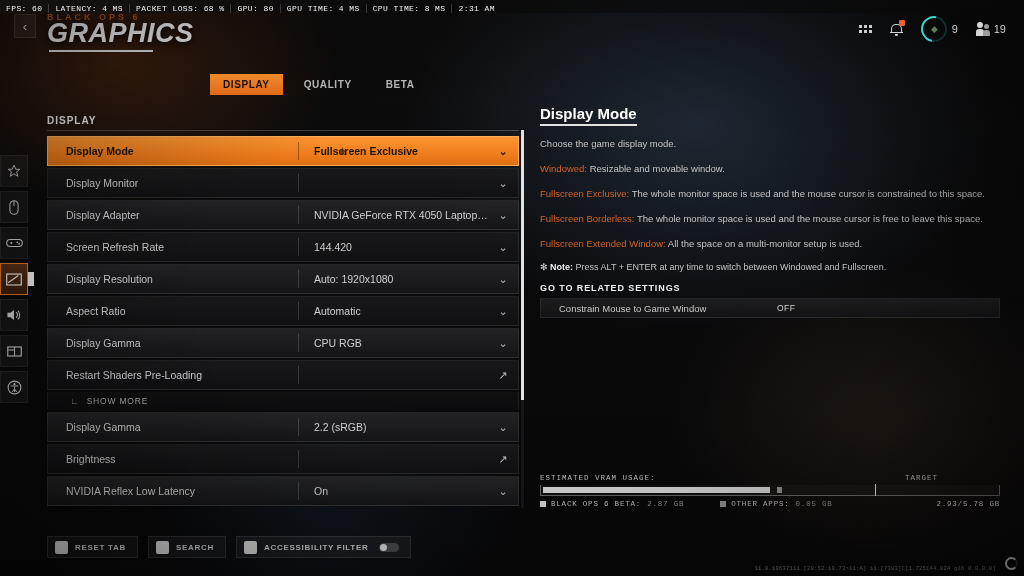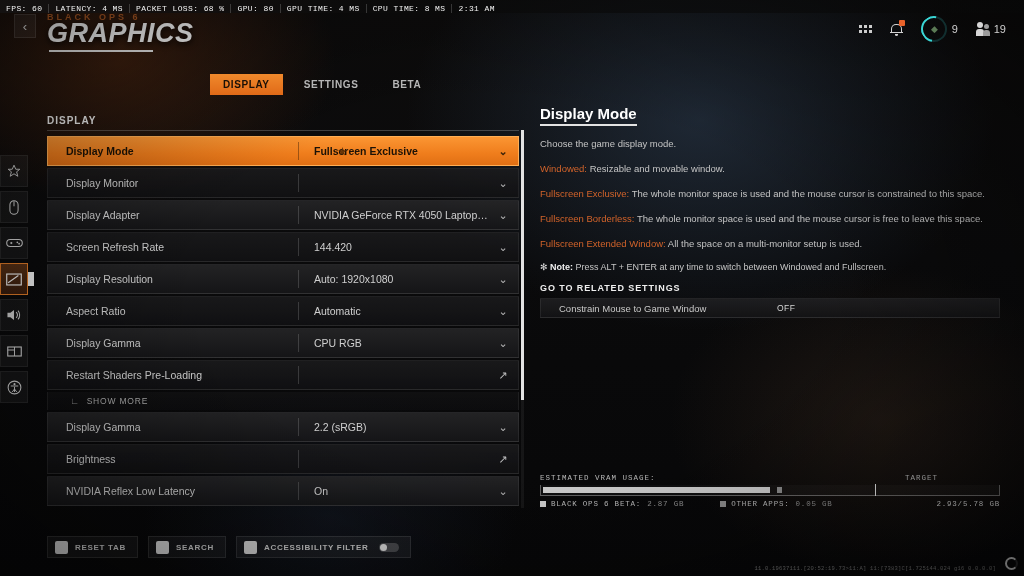--- a/index.html
+++ b/index.html
@@ -324,21 +324,21 @@
       <svg width="15" height="15" viewBox="0 0 20 20">
           <circle cx="10" cy="10" r="8.5" fill="none" stroke="#d0d0d0" stroke-width="1.4"></circle>
           <circle cx="10" cy="5.5" r="1.4" fill="#d0d0d0"></circle>
           <path d="M5 8h10M10 9v7M10 12l-3 4M10 12l3 4" stroke="#d0d0d0" stroke-width="1.3" fill="none"></path>
         </svg>
     </div>
   </div>
 
   <div class="tabs">
     <div class="tab active"><span>DISPLAY</span></div>
-    <div class="tab"><span>SETTINGS</span></div>
+    <div class="tab"><span>QUALITY</span></div>
     <div class="tab"><span>BETA</span></div>
   </div>
 
   <div class="list">
     <div class="list-head">DISPLAY</div>
 
     <div class="row sel">
       <span class="label">Display Mode</span>
       <span class="star">★</span>
       <span class="divider"></span>

